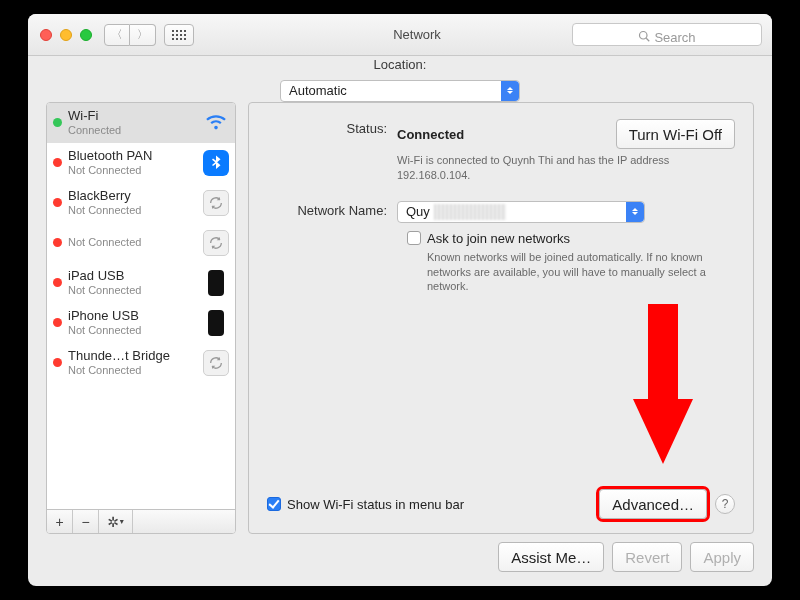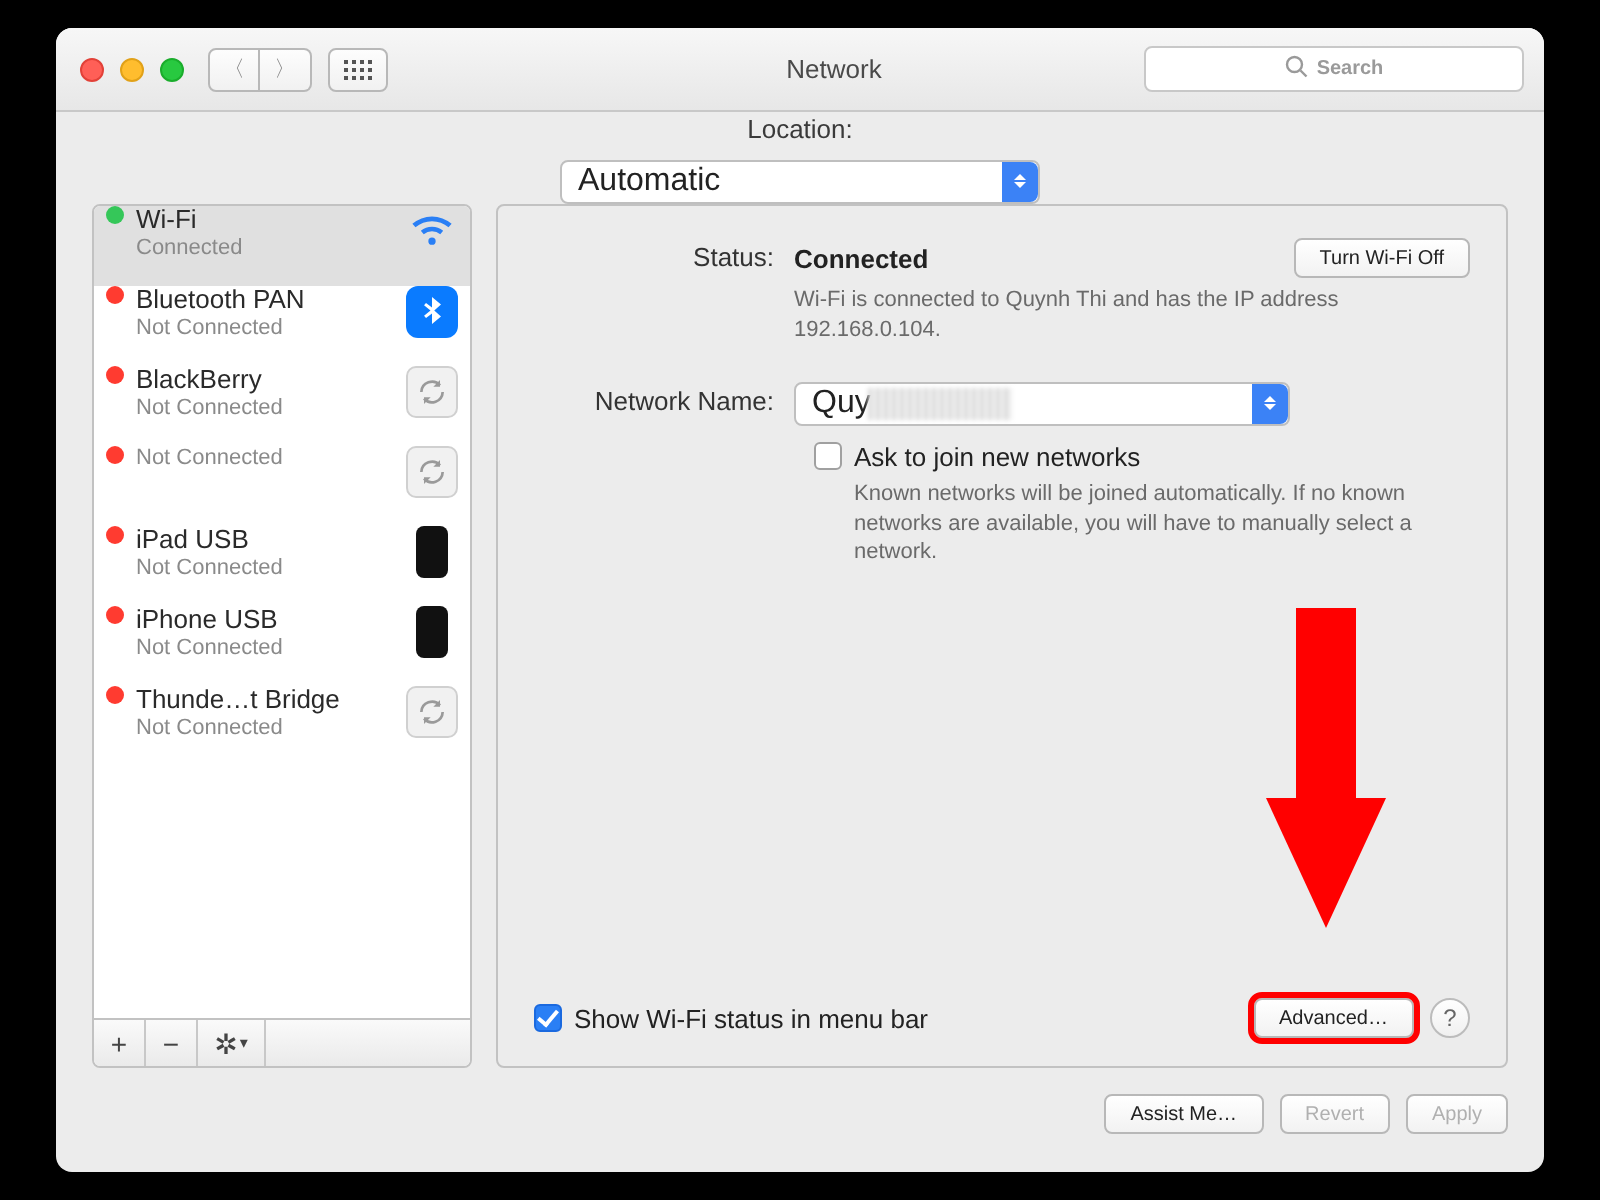--- a/index.html
+++ b/index.html
@@ -51,50 +51,50 @@
     border:1px solid #b8b8b8;border-radius:4px;
     display:flex;align-items:center;justify-content:center;
   }
   .griddots{display:grid;grid-template-columns:repeat(4,2px);grid-template-rows:repeat(3,2px);gap:2px;}
   .griddots span{width:2px;height:2px;background:#555;}
   .title{position:absolute;left:0;right:0;text-align:center;font-size:13px;color:#4a4a4a;pointer-events:none;margin-left:34px;}
   .searchwrap{
     position:absolute;right:10px;top:9px;
     width:190px;height:23px;
     background:#fff;border:1px solid #c8c8c8;border-radius:4px;
-    display:flex;align-items:center;justify-content:center;color:#9a9a9a;font-size:10px;gap:4px;font-weight:bold;
+    display:flex;align-items:flex-end;justify-content:center;color:#9a9a9a;font-size:13px;gap:4px;
   }
 
   
   .locrow{
     height:46px;display:flex;align-items:center;justify-content:center;gap:8px;flex-direction:column;
   }
   .loclabel{color:#3a3a3a;}
   .popup{
     height:22px;background:#fff;border:1px solid #bfbfbf;border-radius:4px;
-    display:flex;align-items:center;position:relative;padding:0 22px 0 8px;font-size:16px;
+    display:flex;align-items:center;position:relative;padding:0 22px 0 8px;font-size:13px;
   }
   .popup .caps{
     position:absolute;right:0;top:0;bottom:0;width:18px;
     background:#3b82f6;border-radius:0 4px 4px 0;
     display:flex;flex-direction:column;align-items:center;justify-content:center;gap:1px;
   }
   .popup .caps::before,.popup .caps::after{content:"";width:0;height:0;border-left:3px solid transparent;border-right:3px solid transparent;}
   .popup .caps::before{border-bottom:3px solid #fff;}
   .popup .caps::after{border-top:3px solid #fff;}
 
   
   .main{position:absolute;top:88px;bottom:52px;left:18px;right:18px;display:flex;gap:12px;}
   .sidebar{
     width:190px;display:flex;flex-direction:column;
     border:1px solid #c2c2c2;border-radius:4px;background:#fff;overflow:hidden;
   }
   .svlist{flex:1;overflow:auto;}
   .sitem{
-    display:flex;height:40px;
+    display:flex;align-items:center;height:40px;
     padding:0 6px;border-bottom:1px solid transparent;
     position:relative;
   }
   .sitem.selected{background:#e0e0e0;}
   .statusdot{width:9px;height:9px;border-radius:50%;margin-right:6px;flex-shrink:0;}
   .statusdot.green{background:#35c759;}
   .statusdot.red{background:#ff3b30;}
   .slabels{flex:1;min-width:0;overflow:hidden;line-height:1.15;}
   .sname{font-size:13px;color:#2a2a2a;white-space:nowrap;overflow:hidden;text-overflow:ellipsis;}
   .ssub{font-size:11px;color:#8a8a8a;}
@@ -115,21 +115,21 @@
   .content{
     flex:1;border:1px solid #c2c2c2;border-radius:4px;background:#ececec;
     padding:16px 18px 14px 18px;position:relative;
   }
   .row{display:flex;align-items:flex-start;margin-bottom:12px;}
   .rlabel{width:130px;text-align:right;padding-right:10px;color:#333;padding-top:2px;}
   .rval{flex:1;}
   .statusline{display:flex;align-items:center;gap:18px;}
   .bold{font-weight:600;}
   .macbtn{
-    height:20px;padding:0 12px;font-size:10px;color:#222;
+    height:30px;padding:0 12px;font-size:15px;color:#222;
     background:linear-gradient(#fff,#f2f2f2);
     border:1px solid #b8b8b8;border-radius:4px;display:inline-flex;align-items:center;justify-content:center;
   }
   .macbtn.disabled{color:#b0b0b0;}
   .hint{font-size:11px;color:#6a6a6a;line-height:1.35;margin-top:4px;}
   .checkbox{
     width:14px;height:14px;border:1px solid #a0a0a0;border-radius:3px;display:inline-block;
     background:#fff;position:relative;margin-right:6px;vertical-align:middle;
   }
   .checkbox.checked{background:#2a7ff5;border-color:#1a69df;}

